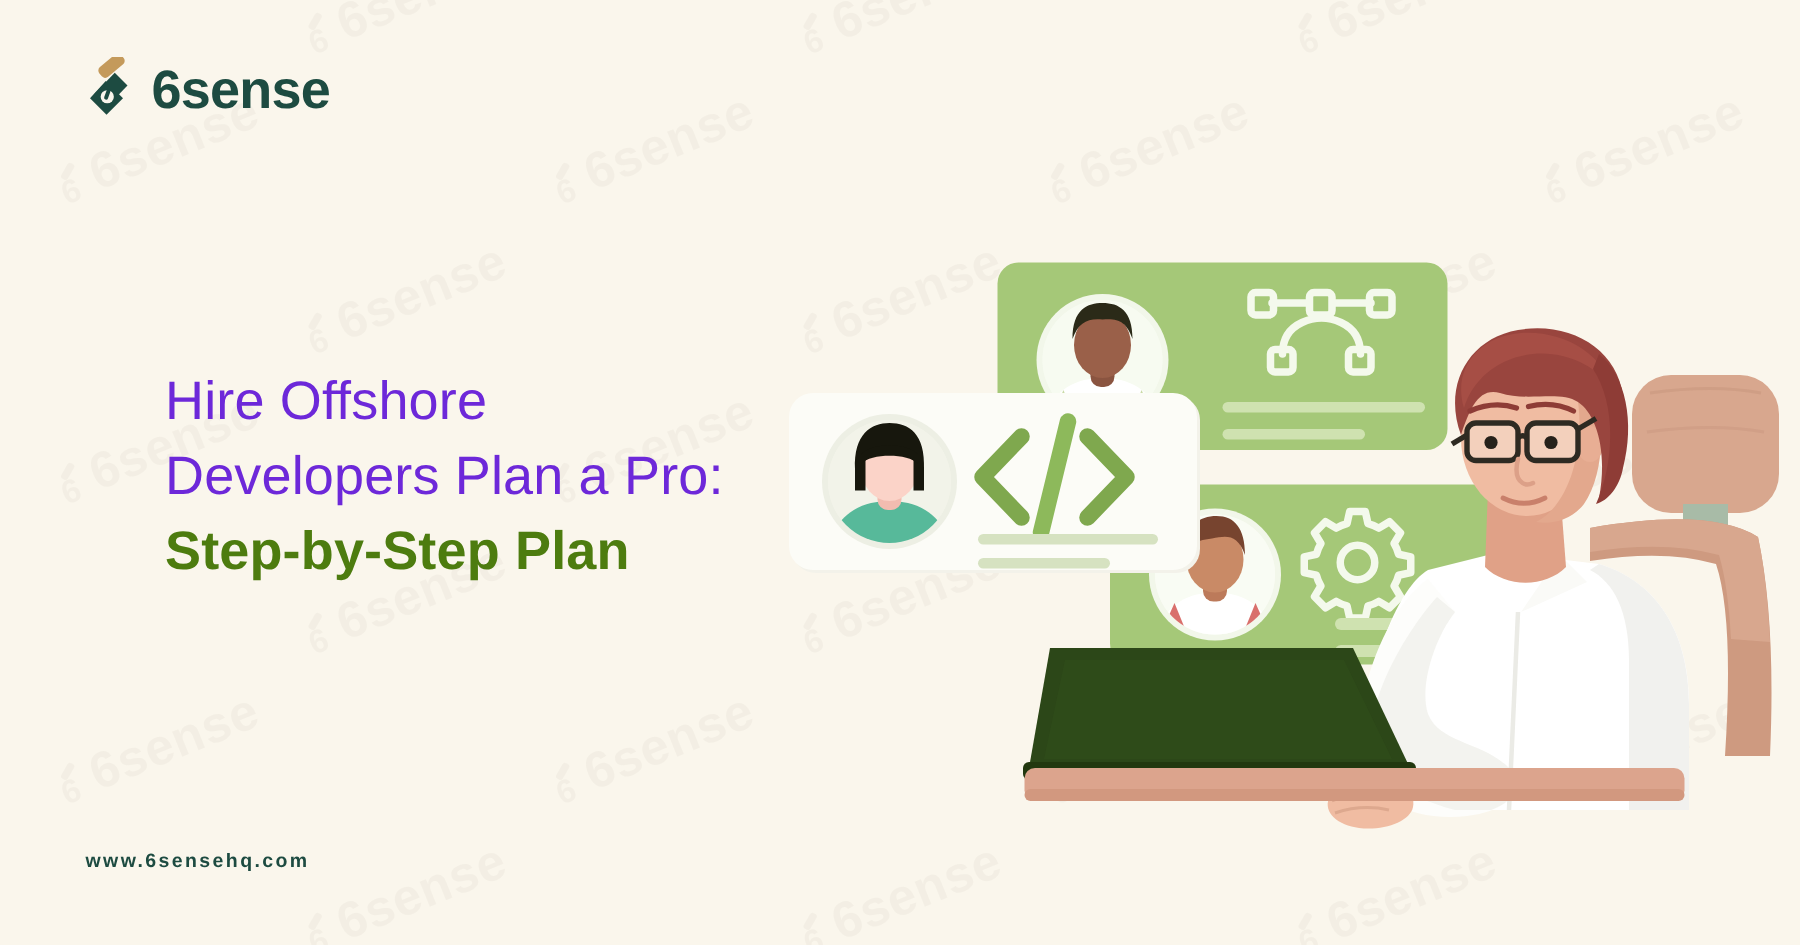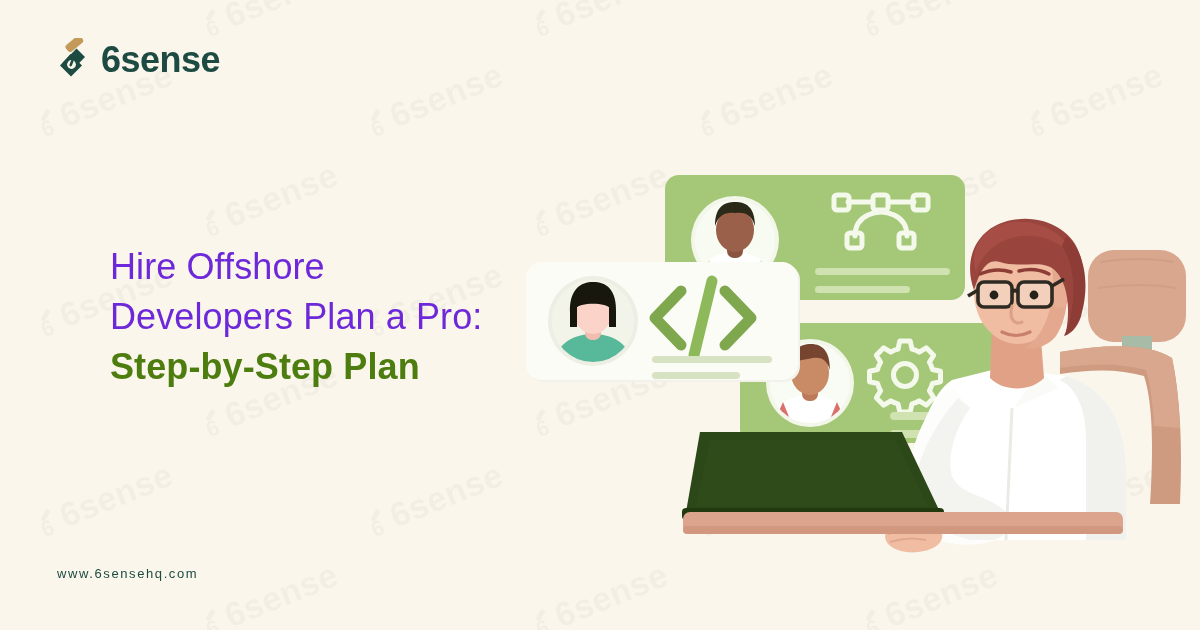--- a/index.html
+++ b/index.html
@@ -33,21 +33,21 @@
   .headline{position:absolute;left:110px;top:242px;width:470px;}
   .headline .ln{
     font-size:36px;line-height:50px;color:#6d28d9;font-weight:400;
     letter-spacing:.1px;white-space:nowrap;
   }
   .headline .ln.bold{font-weight:700;color:#4d7c0f;}
 
   
   .url{
     position:absolute;left:57px;top:566px;
-    font-size:13px;font-weight:400;color:#1D4B41;letter-spacing:1.6px;
+    font-size:13px;font-weight:700;color:#1D4B41;letter-spacing:1.6px;
   }
 
   
   .illus{position:absolute;left:500px;top:140px;width:700px;height:450px;}
   .illus svg{display:block;width:700px;height:450px;}
 </style>
 </head>
 <body>
 
 <div class="stage">

